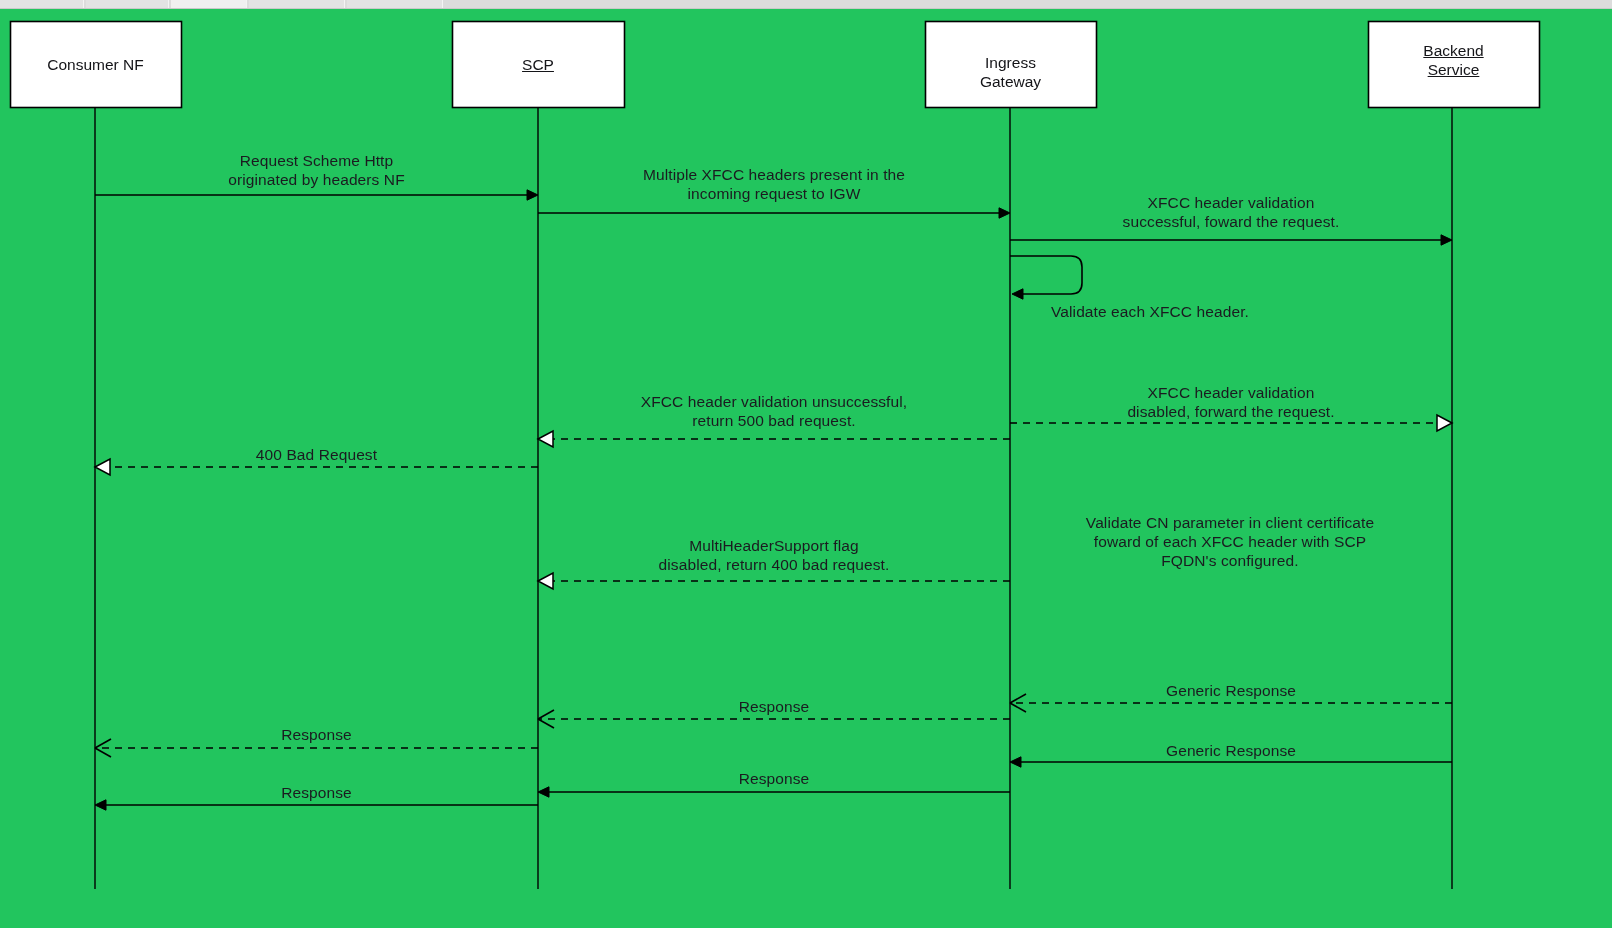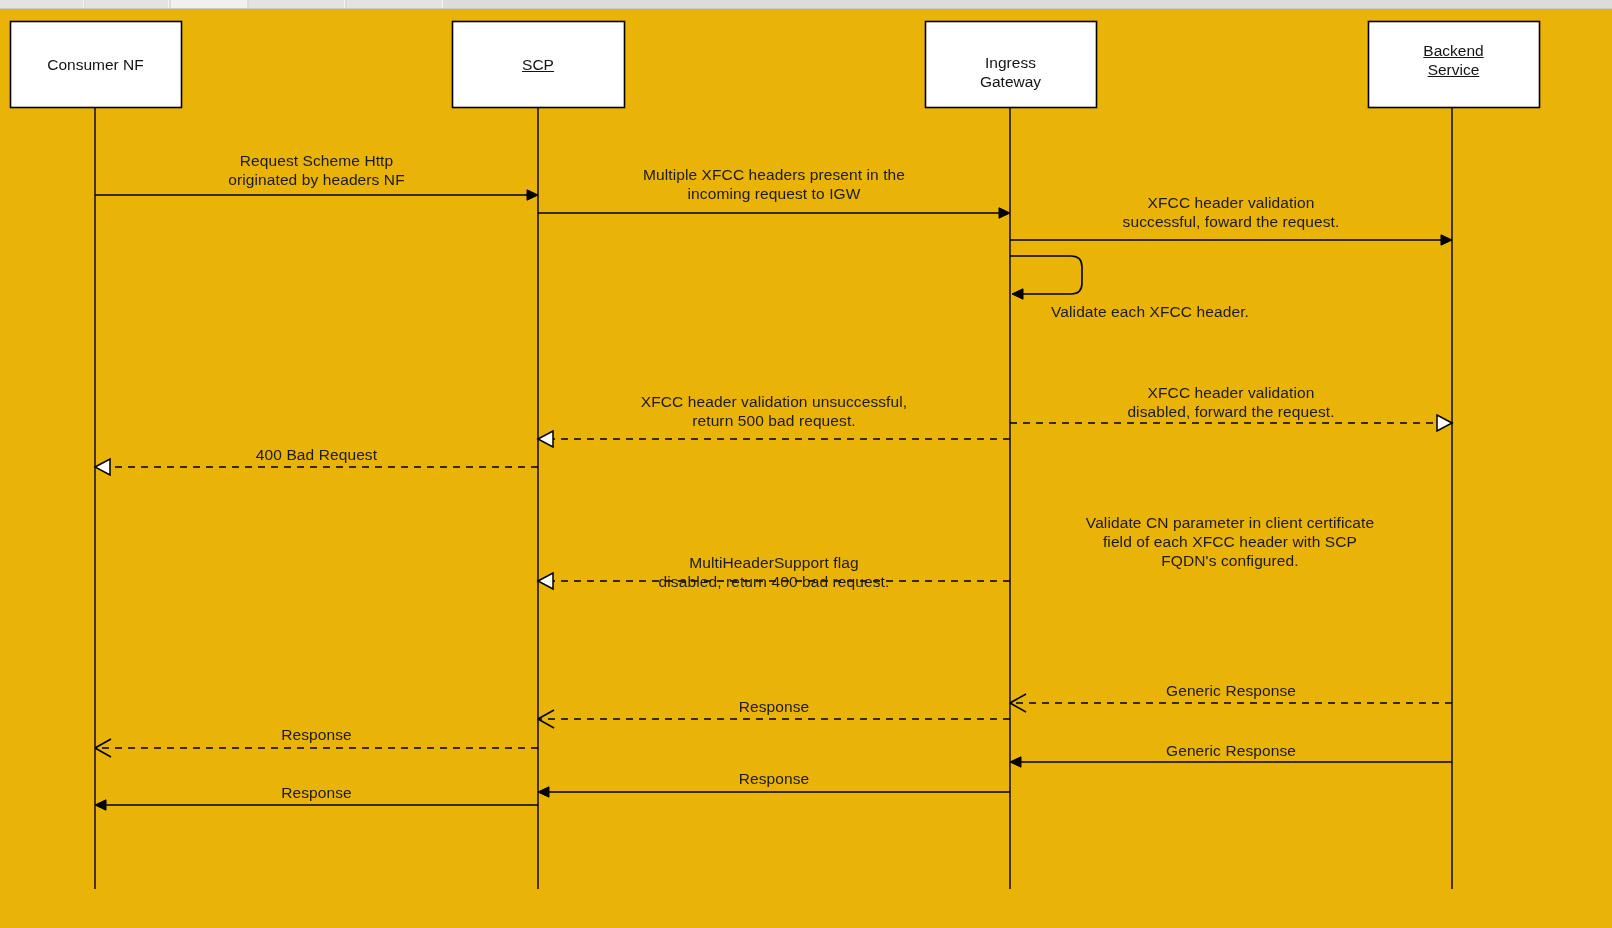--- a/index.html
+++ b/index.html
@@ -1,17 +1,17 @@
 <!DOCTYPE html>
 <html><head>
 <meta charset="utf-8">
 <style>
   html,body{margin:0;padding:0;background:#ffffff;}
   body{font-family:"Liberation Sans",sans-serif;}
-  #page{position:relative;width:1612px;height:928px;overflow:hidden;background:#eab308;}
+  #page{position:relative;width:1612px;height:928px;overflow:hidden;background:#22c55e;}
 
   
   #toolbar{position:absolute;left:0;top:0;width:1612px;height:9px;background:#dcdcdc;}
   #toolbar .seg{position:absolute;top:0;height:9px;background:#e3e3e3;border-right:1px solid #f4f4f4;}
   #toolbar .under{position:absolute;left:0;top:8px;width:1612px;height:1px;background:#c9c9c9;}
 
   #canvas{position:absolute;left:0;top:9px;width:1612px;height:919px;}
   svg#diagram{position:absolute;left:0;top:0;width:1612px;height:919px;}
 
   .lbl{position:absolute;color:#1b1b20;font-size:15.5px;line-height:19px;text-align:center;white-space:pre-line;letter-spacing:.1px;}
@@ -131,23 +131,23 @@
 incoming request to IGW</div>
         <div class="lbl" style="left: 1010px; top: 184px; width: 442px;">XFCC header validation
 successful, foward the request.</div>
         <div class="lbl" style="left: 1020px; top: 293px; width: 260px;">Validate each XFCC header.</div>
         <div class="lbl" style="left: 1010px; top: 374px; width: 442px;">XFCC header validation
 disabled, forward the request.</div>
         <div class="lbl" style="left: 538px; top: 383px; width: 472px;">XFCC header validation unsuccessful,
 return 500 bad request.</div>
         <div class="lbl" style="left: 95px; top: 436px; width: 443px;">400 Bad Request</div>
         <div class="lbl" style="left: 1010px; top: 504px; width: 440px;">Validate CN parameter in client certificate
-field of each XFCC header with SCP
+foward of each XFCC header with SCP
 FQDN's configured.</div>
-        <div class="lbl" style="left: 538px; top: 527px; width: 472px; margin-top: 17px;">MultiHeaderSupport flag
+        <div class="lbl" style="left: 538px; top: 527px; width: 472px;">MultiHeaderSupport flag
 disabled, return 400 bad request.</div>
         <div class="lbl" style="left: 1010px; top: 672px; width: 442px;">Generic Response</div>
         <div class="lbl" style="left: 538px; top: 688px; width: 472px;">Response</div>
         <div class="lbl" style="left: 95px; top: 716px; width: 443px;">Response</div>
         <div class="lbl" style="left: 1010px; top: 732px; width: 442px;">Generic Response</div>
         <div class="lbl" style="left: 538px; top: 760px; width: 472px;">Response</div>
         <div class="lbl" style="left: 95px; top: 774px; width: 443px;">Response</div>
       </div>
   </div>
 

